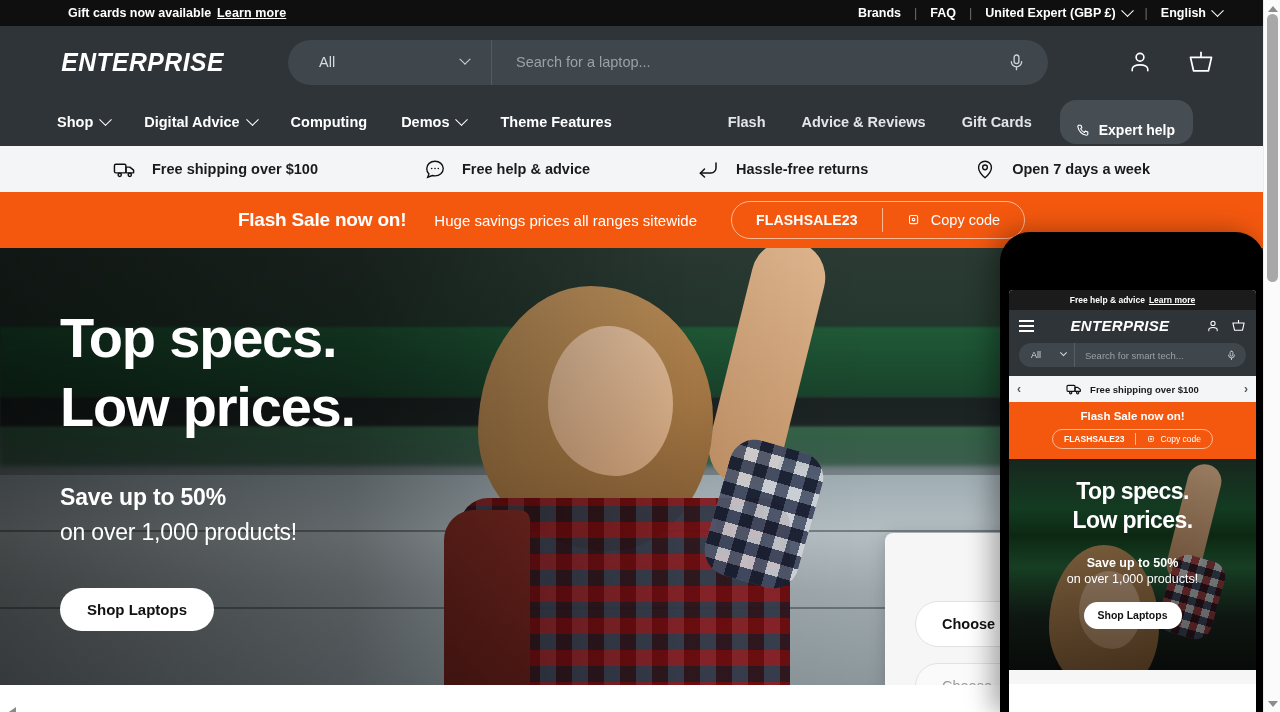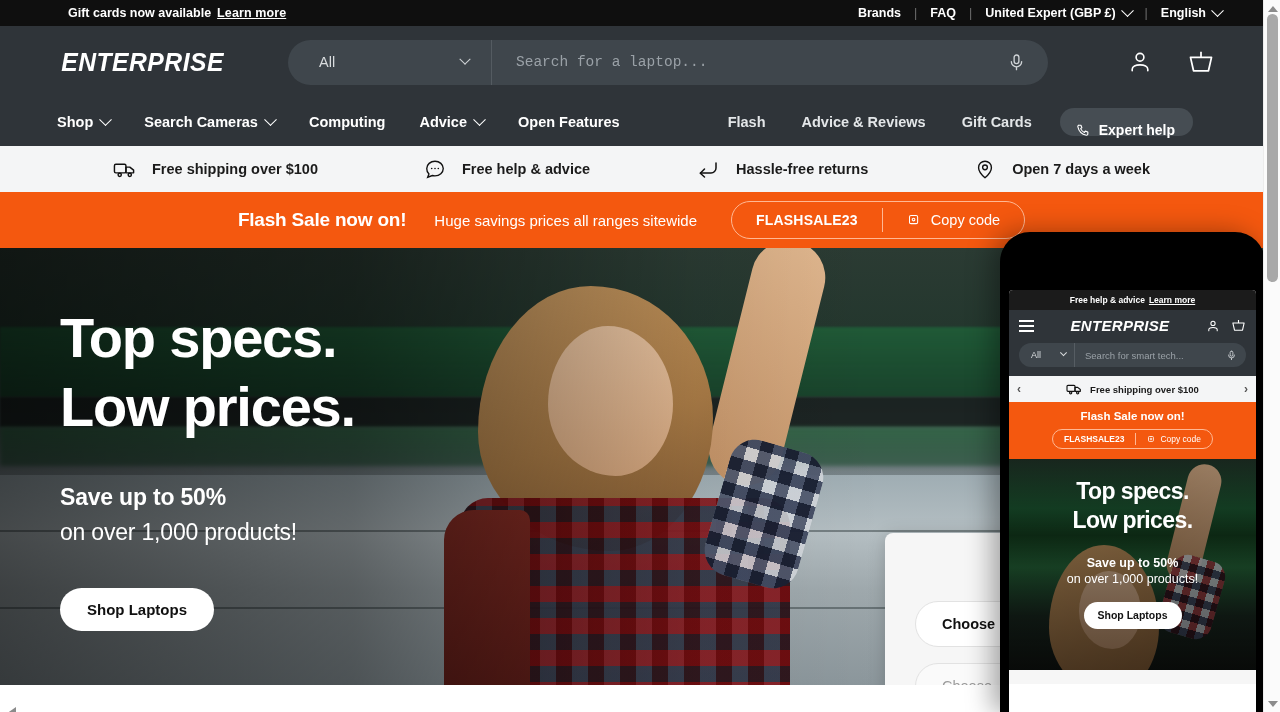--- a/index.html
+++ b/index.html
@@ -53,37 +53,37 @@
   .search-cat {
     width: 204px; height: 100%; display: flex; align-items: center;
     justify-content: space-between; padding: 0 22px 0 31px;
     color: #d9dcde; font-size: 14.5px; border-right: 1px solid #545b61;
     cursor: pointer;
   }
   .search-cat .caret { width: 8px; height: 8px; border-width: 1.6px; color: #cfd3d6; }
   .search-input-box { flex: 1; display: flex; align-items: center; padding: 0 22px 0 24px; gap: 10px; }
   .search-input-box input {
     flex: 1; background: transparent; border: none; outline: none;
-    color: #e8eaec; font-size: 14.5px; font-family: Liberation Mono, monospace;
+    color: #e8eaec; font-size: 14.5px; font-family: Liberation Sans, sans-serif;
   }
   .search-input-box input::placeholder { color: #9aa1a7; }
   .header-icons { position: absolute; right: 48px; display: flex; gap: 34px; align-items: center; }
   .ico { color: #fff; cursor: pointer; display: block; }
 
   .header-nav {
     height: 48px; display: flex; align-items: center; position: relative;
     color: #fff; font-size: 14.5px; font-weight: 700;
   }
   .nav-left { position: absolute; left: 57px; display: flex; gap: 0; align-items: center; }
   .nav-left .nav-item { padding: 0 17px; display: flex; align-items: center; gap: 8px; cursor: pointer; white-space: nowrap; }
   .nav-left .nav-item:first-child { padding-left: 0; }
   .nav-right { position: absolute; right: 70px; display: flex; align-items: center; gap: 0; font-weight: 600; }
   .nav-right .nav-item { padding: 0 18px; cursor: pointer; white-space: nowrap; color: #e3e6e8; }
   .expert-pill {
-    margin-left: 10px; height: 28px; background: #464d53; border-radius: 16px;
+    margin-left: 10px; height: 44px; background: #464d53; border-radius: 16px;
     display: flex; align-items: center; gap: 9px; padding: 16px 18px 0 15px;
     font-weight: 700; color: #fff; cursor: pointer; font-size: 14px;
   }
 
   
   .usp {
     height: 46px; background: #f4f5f6; display: flex; align-items: center;
     justify-content: space-around; padding: 0 60px;
     font-size: 14.5px; font-weight: 700; color: #1b1b1b;
   }
@@ -376,32 +376,32 @@
         </div>
       </div>
 
       <div class="header-nav">
         <div class="nav-left">
           <span class="nav-item">
             <span>Shop</span>
             <span class="caret"></span>
           </span>
           <span class="nav-item">
-            <span>Search Cameras</span>
+            <span>Digital Advice</span>
             <span class="caret"></span>
           </span>
           <span class="nav-item">
             <span>Computing</span>
           </span>
           <span class="nav-item">
-            <span>Advice</span>
+            <span>Demos</span>
             <span class="caret"></span>
           </span>
           <span class="nav-item">
-            <span>Open Features</span>
+            <span>Theme Features</span>
           </span>
         </div>
         <div class="nav-right">
           <span class="nav-item">Flash</span>
           <span class="nav-item">Advice &amp; Reviews</span>
           <span class="nav-item">Gift Cards</span>
           <span class="expert-pill">
             <svg width="15" height="15" viewBox="0 0 24 24" fill="none" stroke="#fff" stroke-width="1.8" stroke-linecap="round" stroke-linejoin="round">
               <path d="M6.5 3.5h3l1.5 4-2 1.5a12 12 0 0 0 6 6l1.5-2 4 1.5v3a2 2 0 0 1-2.2 2A17.5 17.5 0 0 1 4.5 5.7 2 2 0 0 1 6.5 3.5z"></path>
             </svg>

